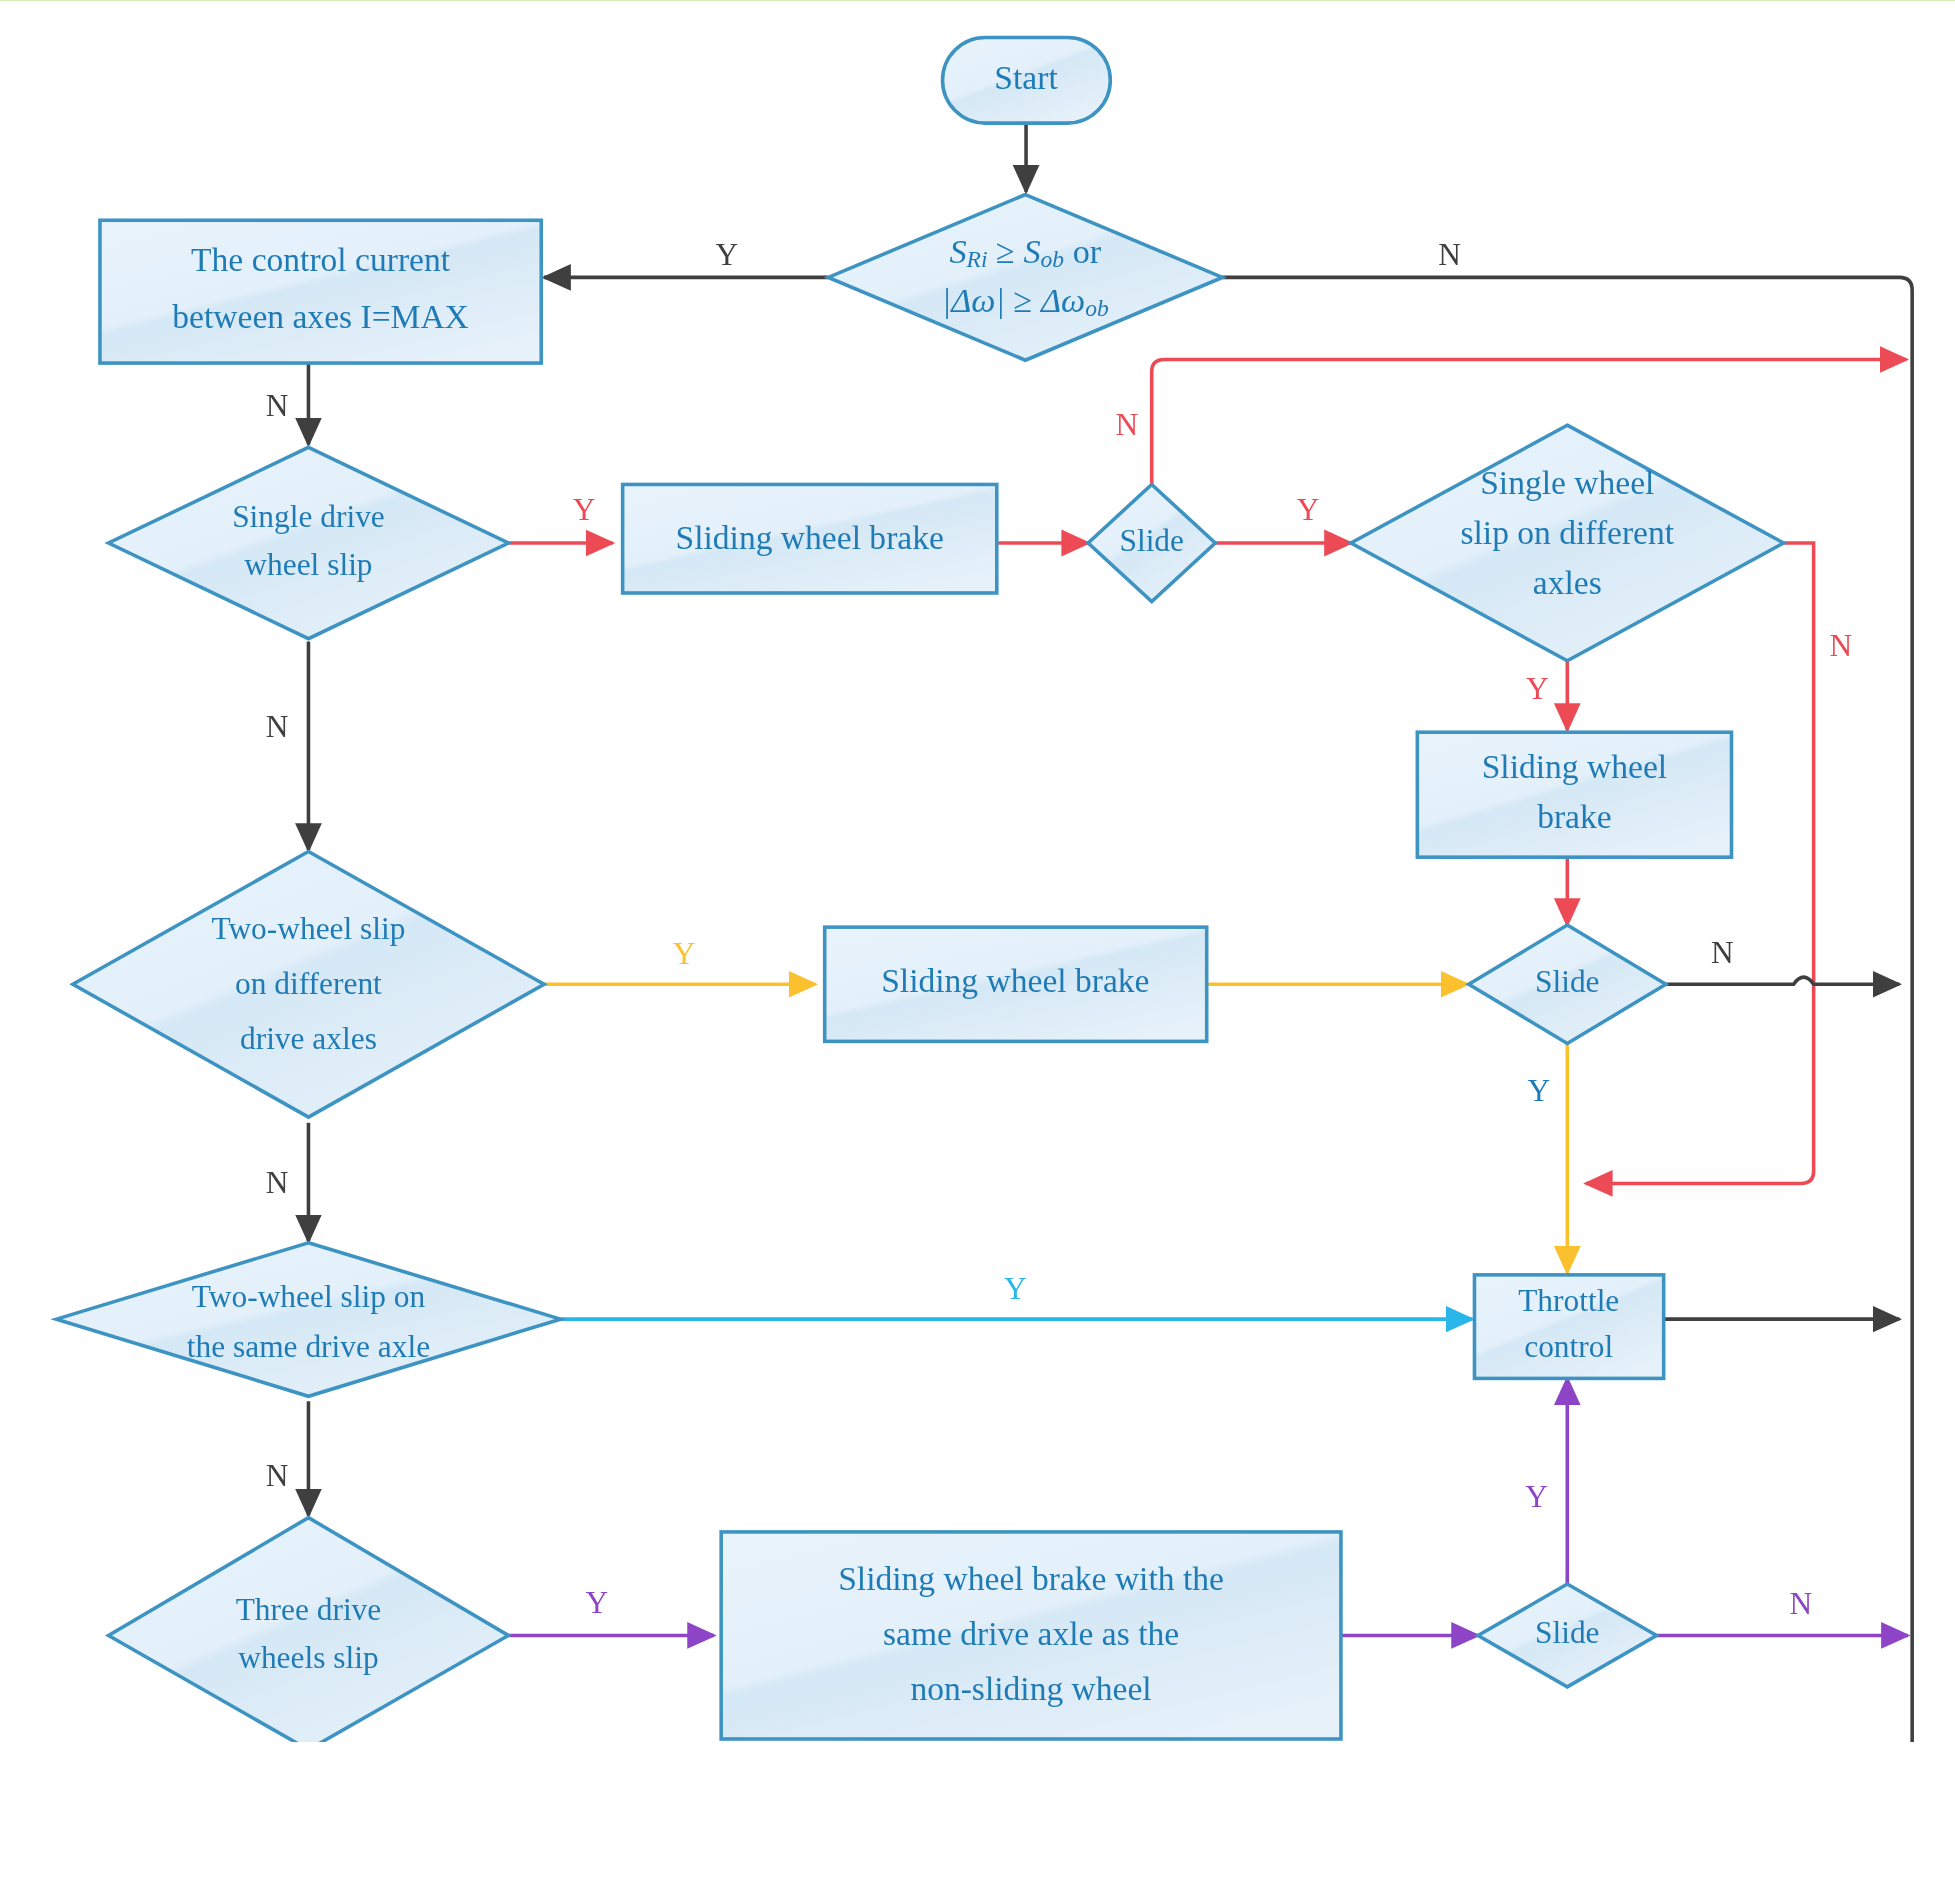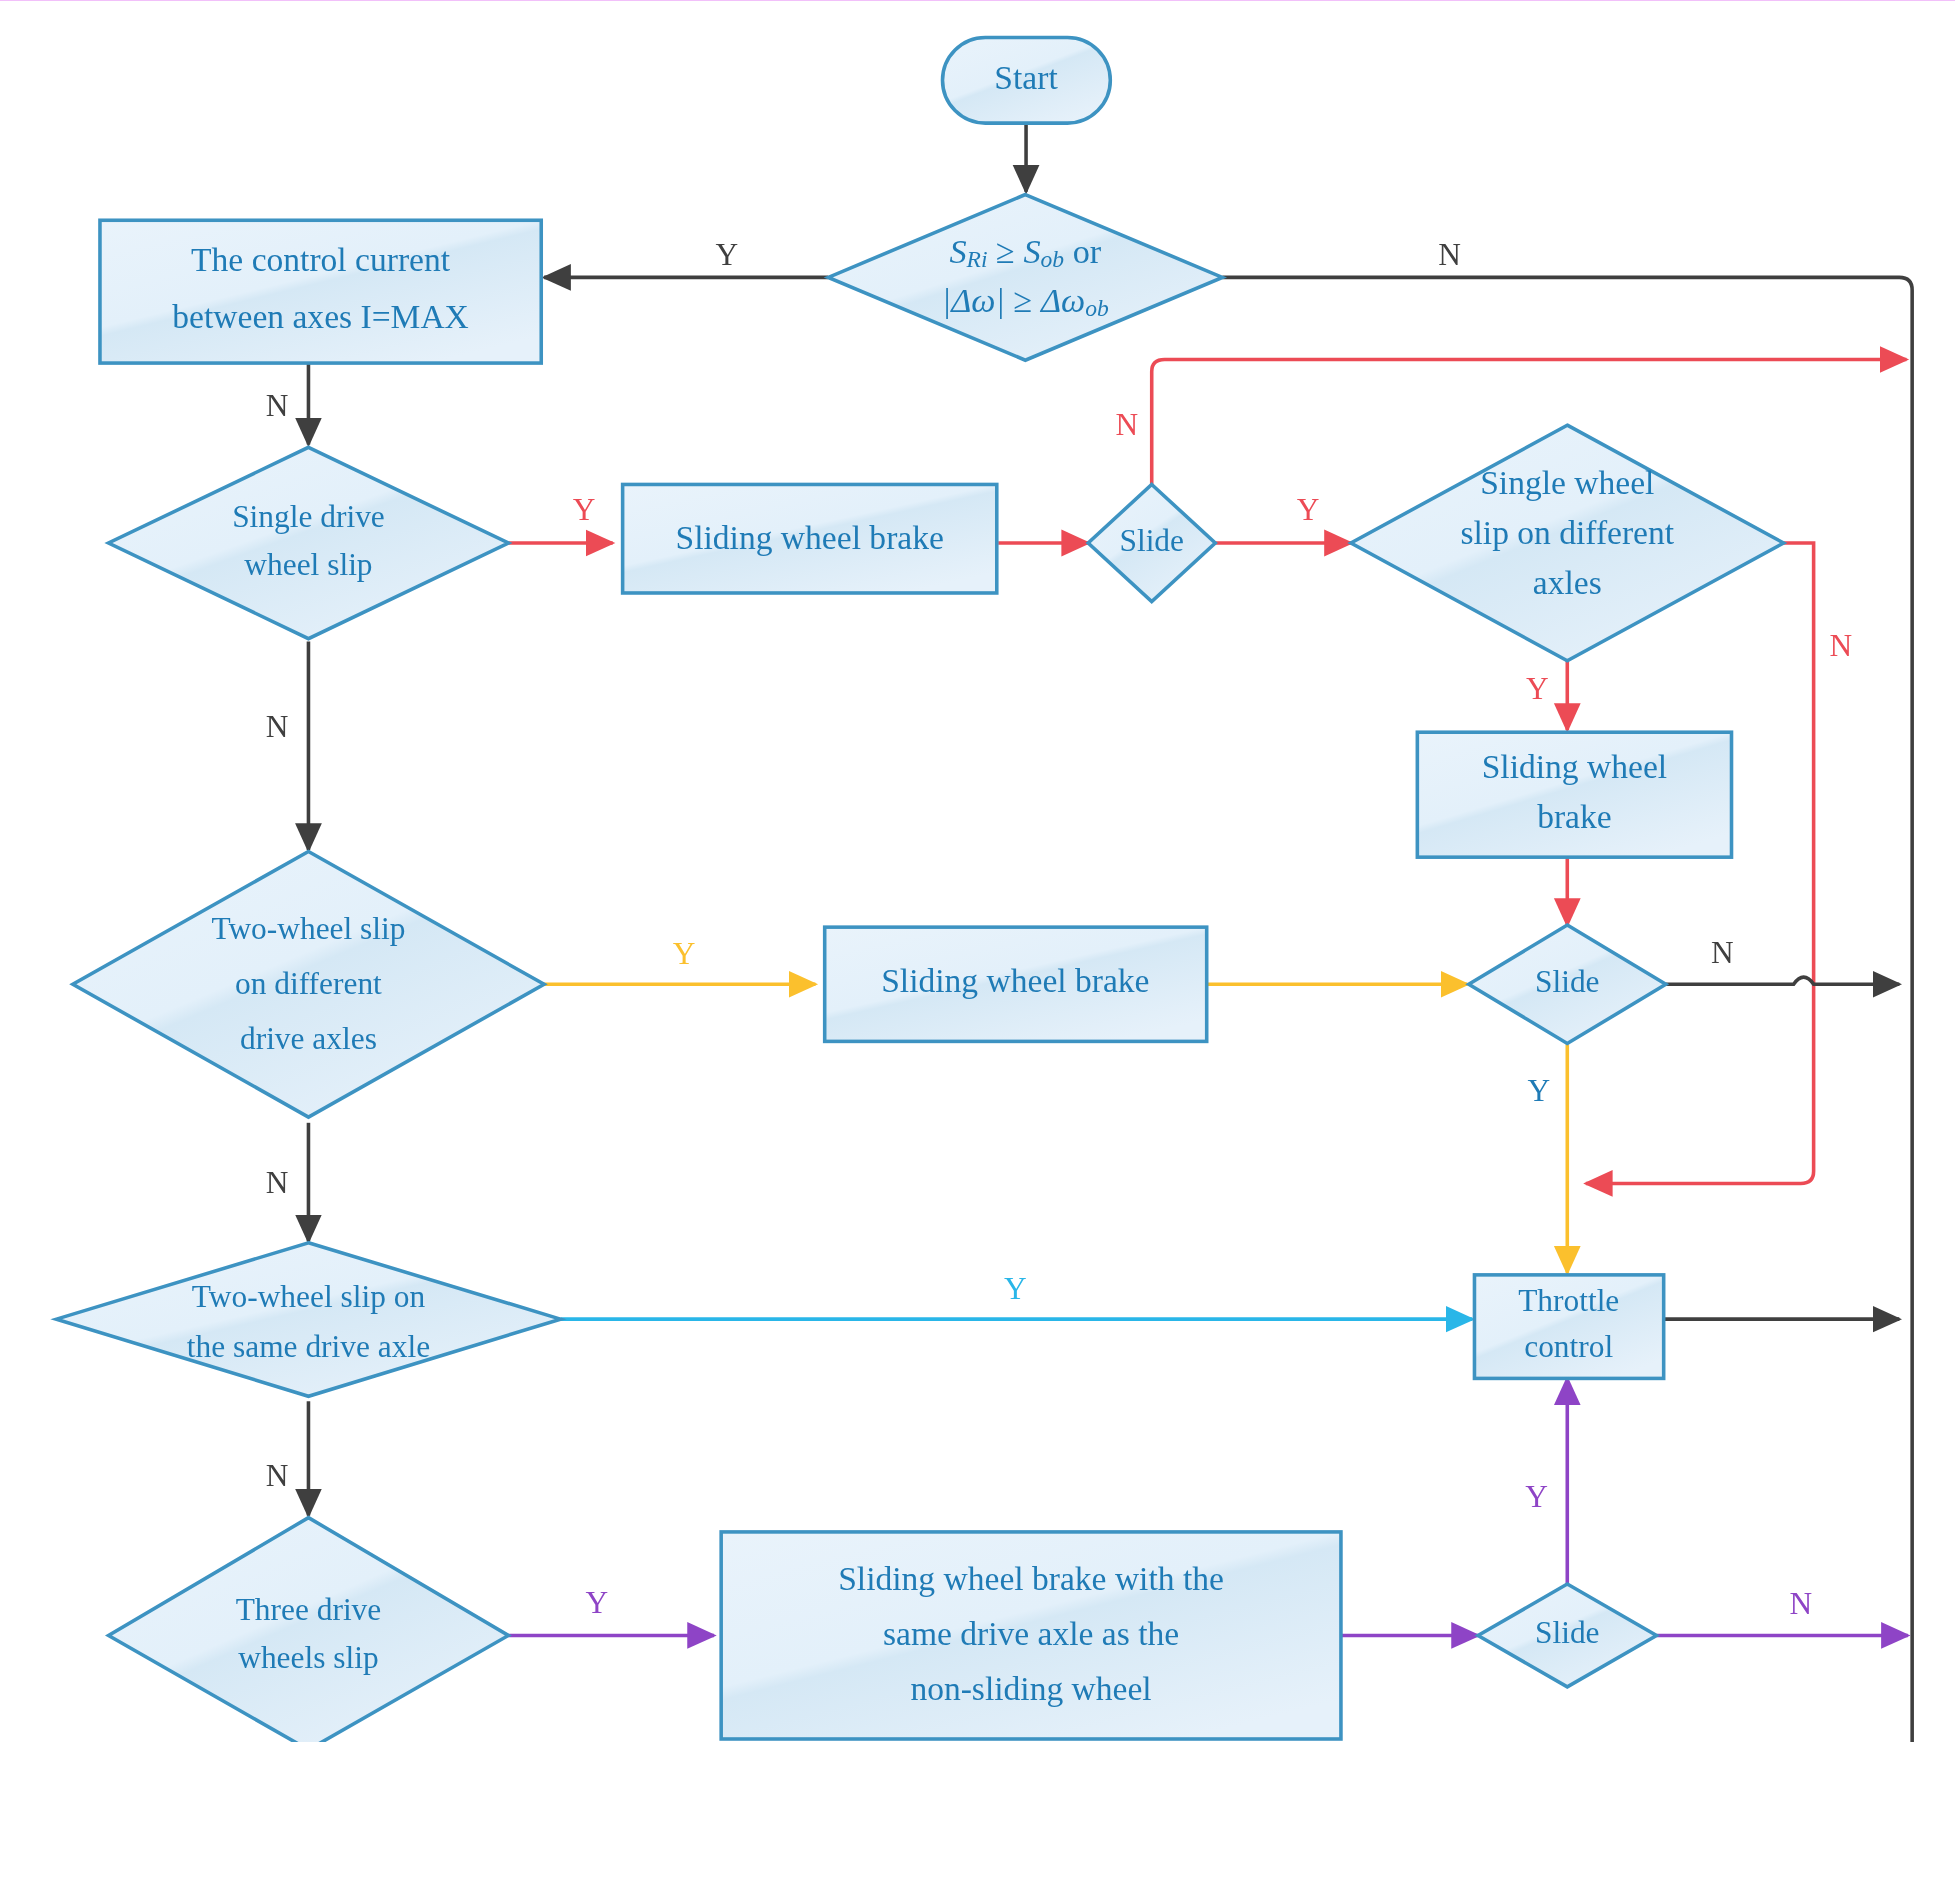--- a/index.html
+++ b/index.html
@@ -8,21 +8,21 @@
     padding: 0;
     background: #ffffff;
   }
   body {
     font-family: "Liberation Serif", "DejaVu Serif", serif;
   }
   #flow-wrap {
     position: relative;
     width: 1955px;
     height: 1742px;
-    background: #d946ef;
+    background: #84cc16;
     overflow: hidden;
   }
   svg#flow-svg {
     display: block;
     width: 1955px;
     height: 1890px;
   }
   .node-label {
     font-family: "Liberation Serif", "DejaVu Serif", serif;
     fill: #1f7bb6;

